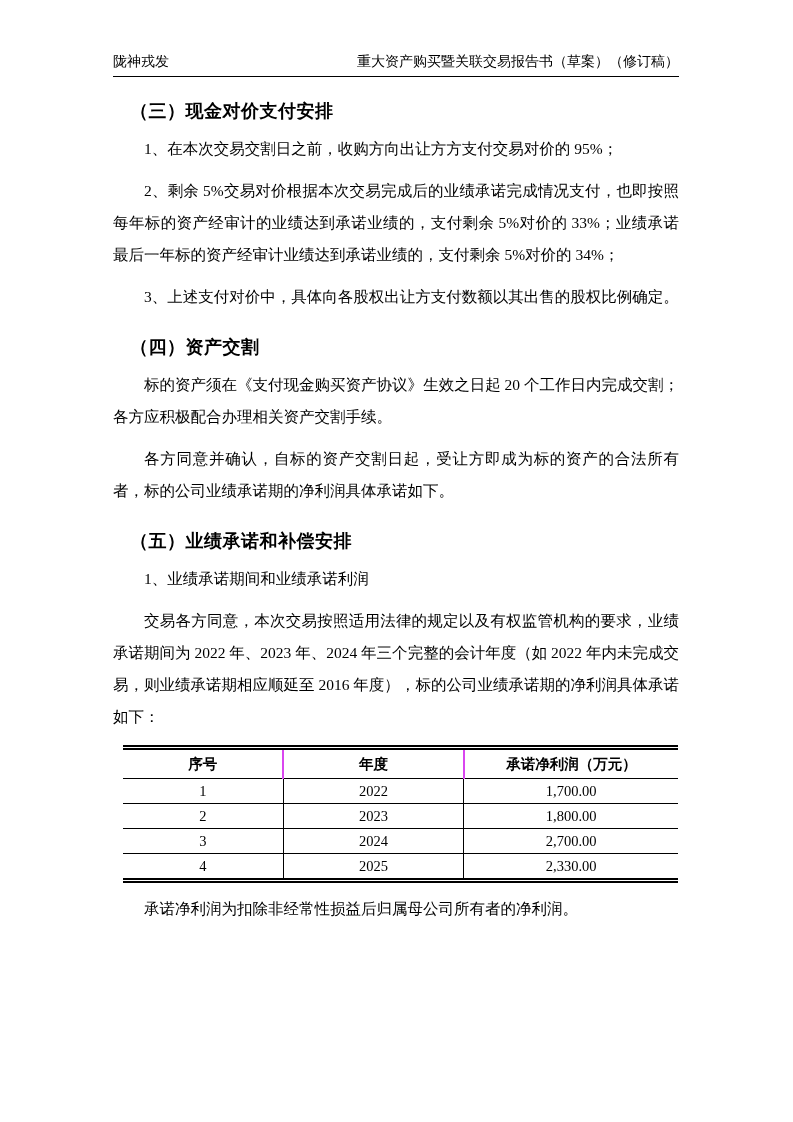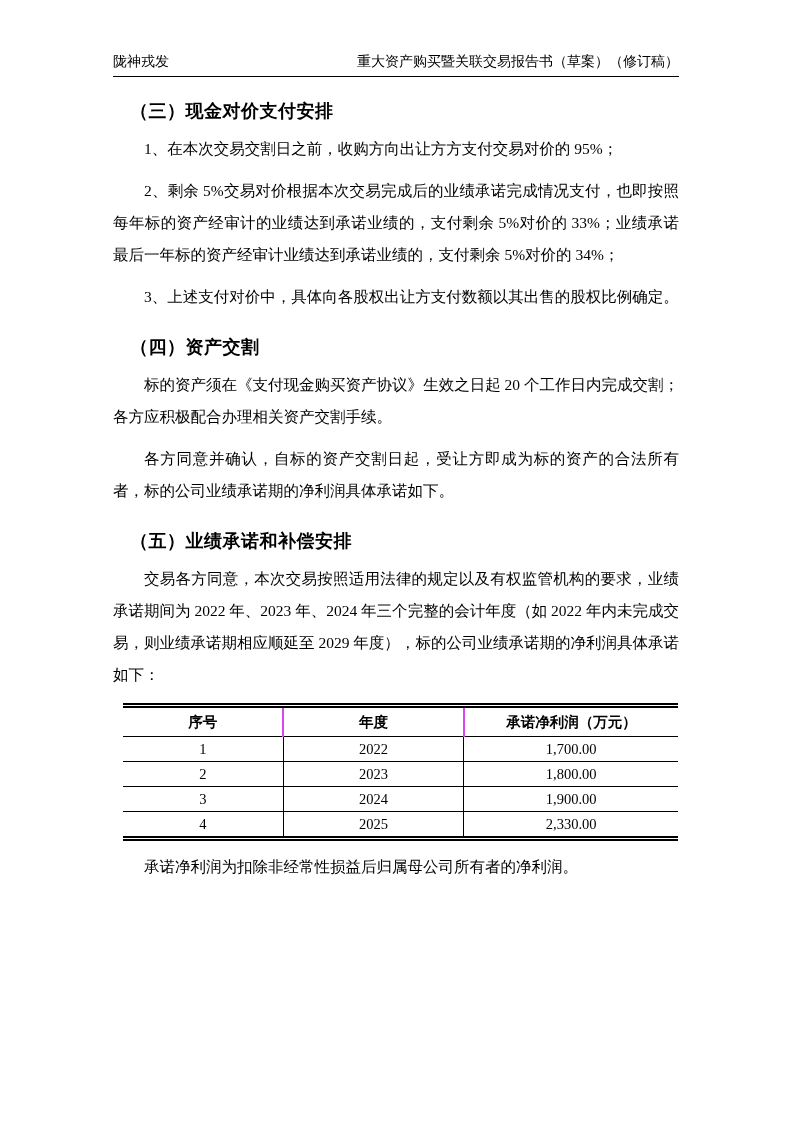--- a/index.html
+++ b/index.html
@@ -114,21 +114,22 @@
   <div class="section-heading">（三）现金对价支付安排</div>
   <p class="para">1、在本次交易交割日之前，收购方向出让方方支付交易对价的 95%；</p>
   <p class="para">2、剩余 5%交易对价根据本次交易完成后的业绩承诺完成情况支付，也即按照每年标的资产经审计的业绩达到承诺业绩的，支付剩余 5%对价的 33%；业绩承诺最后一年标的资产经审计业绩达到承诺业绩的，支付剩余 5%对价的 34%；</p>
   <p class="para">3、上述支付对价中，具体向各股权出让方支付数额以其出售的股权比例确定。</p>
 
   <div class="section-heading">（四）资产交割</div>
   <p class="para">标的资产须在《支付现金购买资产协议》生效之日起 20 个工作日内完成交割；各方应积极配合办理相关资产交割手续。</p>
   <p class="para">各方同意并确认，自标的资产交割日起，受让方即成为标的资产的合法所有者，标的公司业绩承诺期的净利润具体承诺如下。</p>
 
   <div class="section-heading">（五）业绩承诺和补偿安排</div>
-  <p class="para">交易各方同意，本次交易按照适用法律的规定以及有权监管机构的要求，业绩承诺期间为 2022 年、2023 年、2024 年三个完整的会计年度（如 2022 年内未完成交易，则业绩承诺期相应顺延至 2029 年度），标的公司业绩承诺期的净利润具体承诺如下：</p>
+  <p class="sub-item">1、业绩承诺期间和业绩承诺利润</p>
+  <p class="para">交易各方同意，本次交易按照适用法律的规定以及有权监管机构的要求，业绩承诺期间为 2022 年、2023 年、2024 年三个完整的会计年度（如 2022 年内未完成交易，则业绩承诺期相应顺延至 2016 年度），标的公司业绩承诺期的净利润具体承诺如下：</p>
 
   <table class="promise-table">
     <colgroup>
       <col style="width:28.9%">
         <col style="width:32.5%">
         <col style="width:38.6%">
     </colgroup>
     <thead>
       <tr>
         <th>序号</th>
@@ -143,21 +144,21 @@
         <td>1,700.00</td>
       </tr>
       <tr>
         <td>2</td>
         <td>2023</td>
         <td>1,800.00</td>
       </tr>
       <tr>
         <td>3</td>
         <td>2024</td>
-        <td>1,900.00</td>
+        <td>2,700.00</td>
       </tr>
       <tr>
         <td>4</td>
         <td>2025</td>
         <td>2,330.00</td>
       </tr>
     </tbody>
   </table>
 
   <p class="para">承诺净利润为扣除非经常性损益后归属母公司所有者的净利润。</p>

